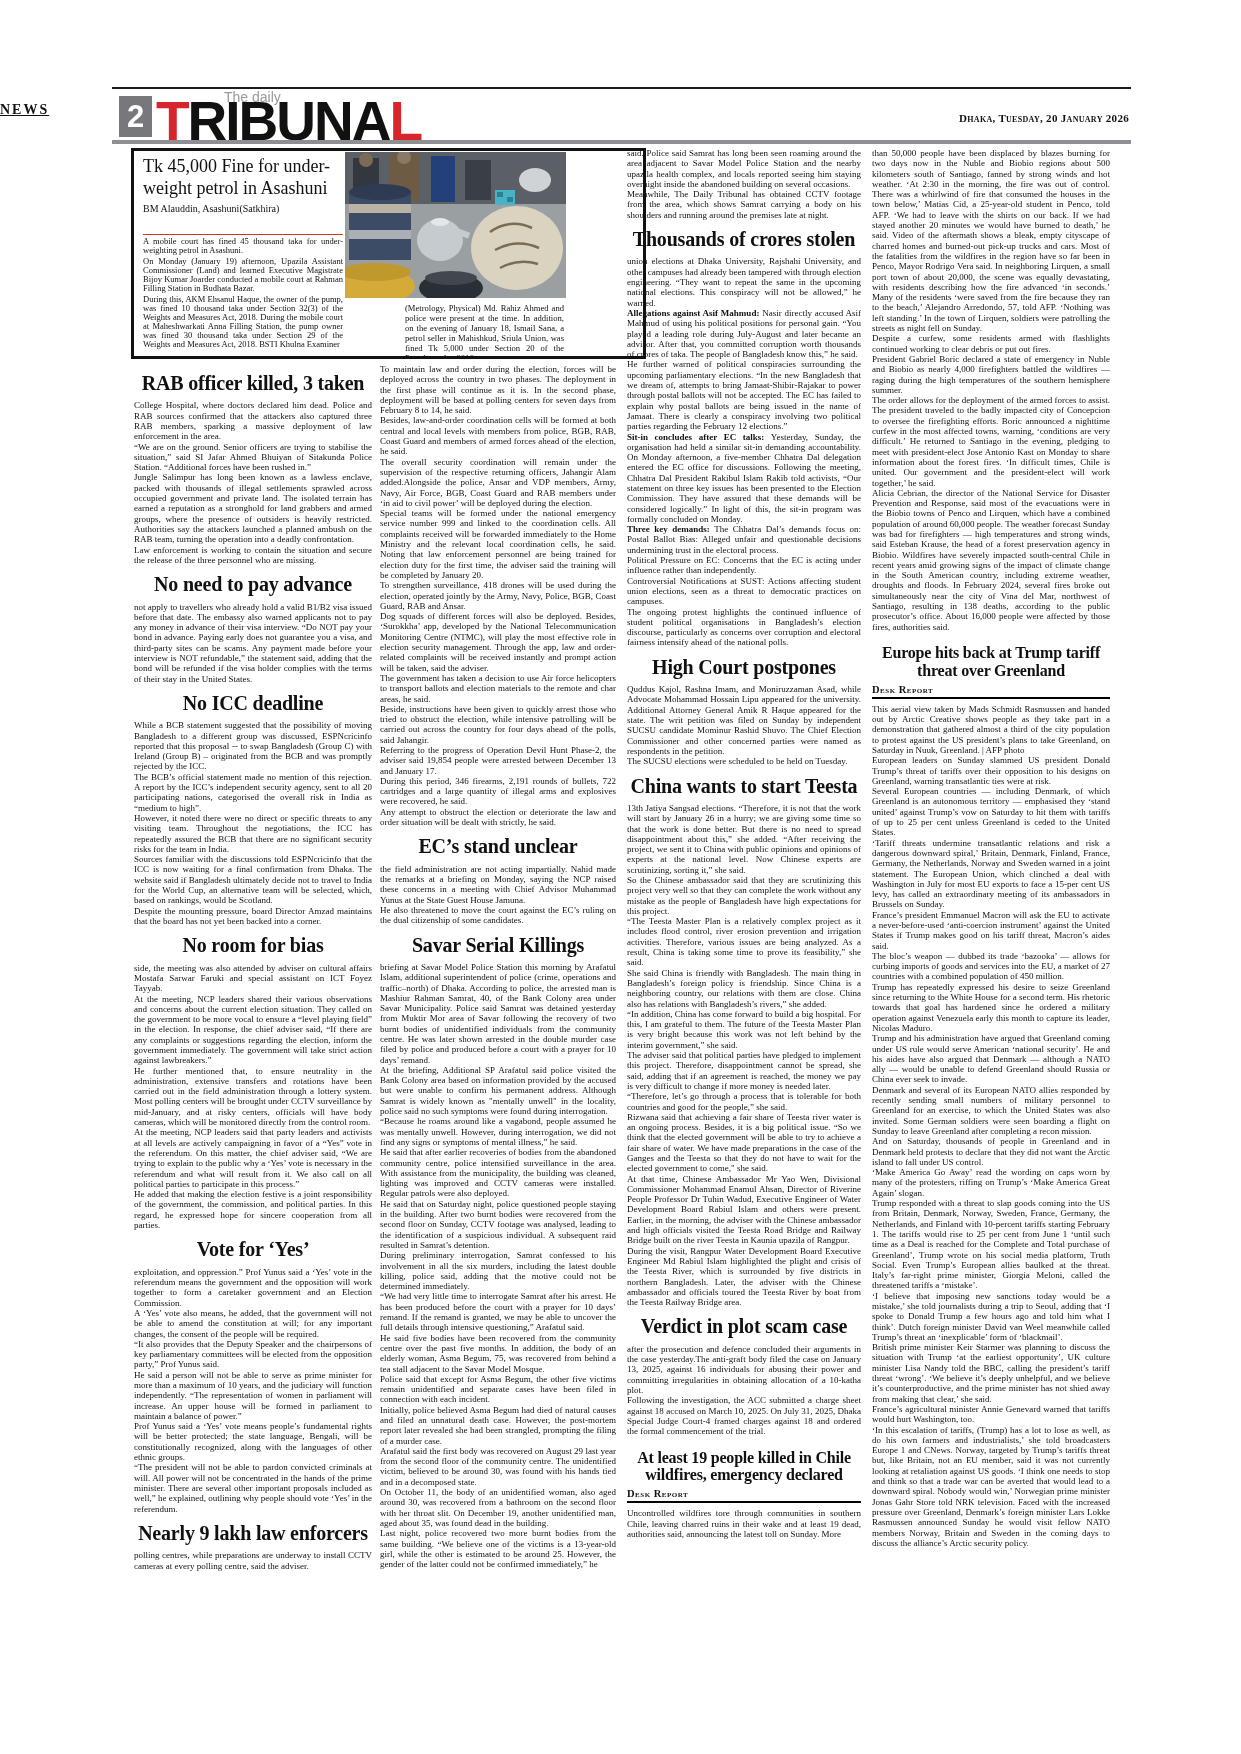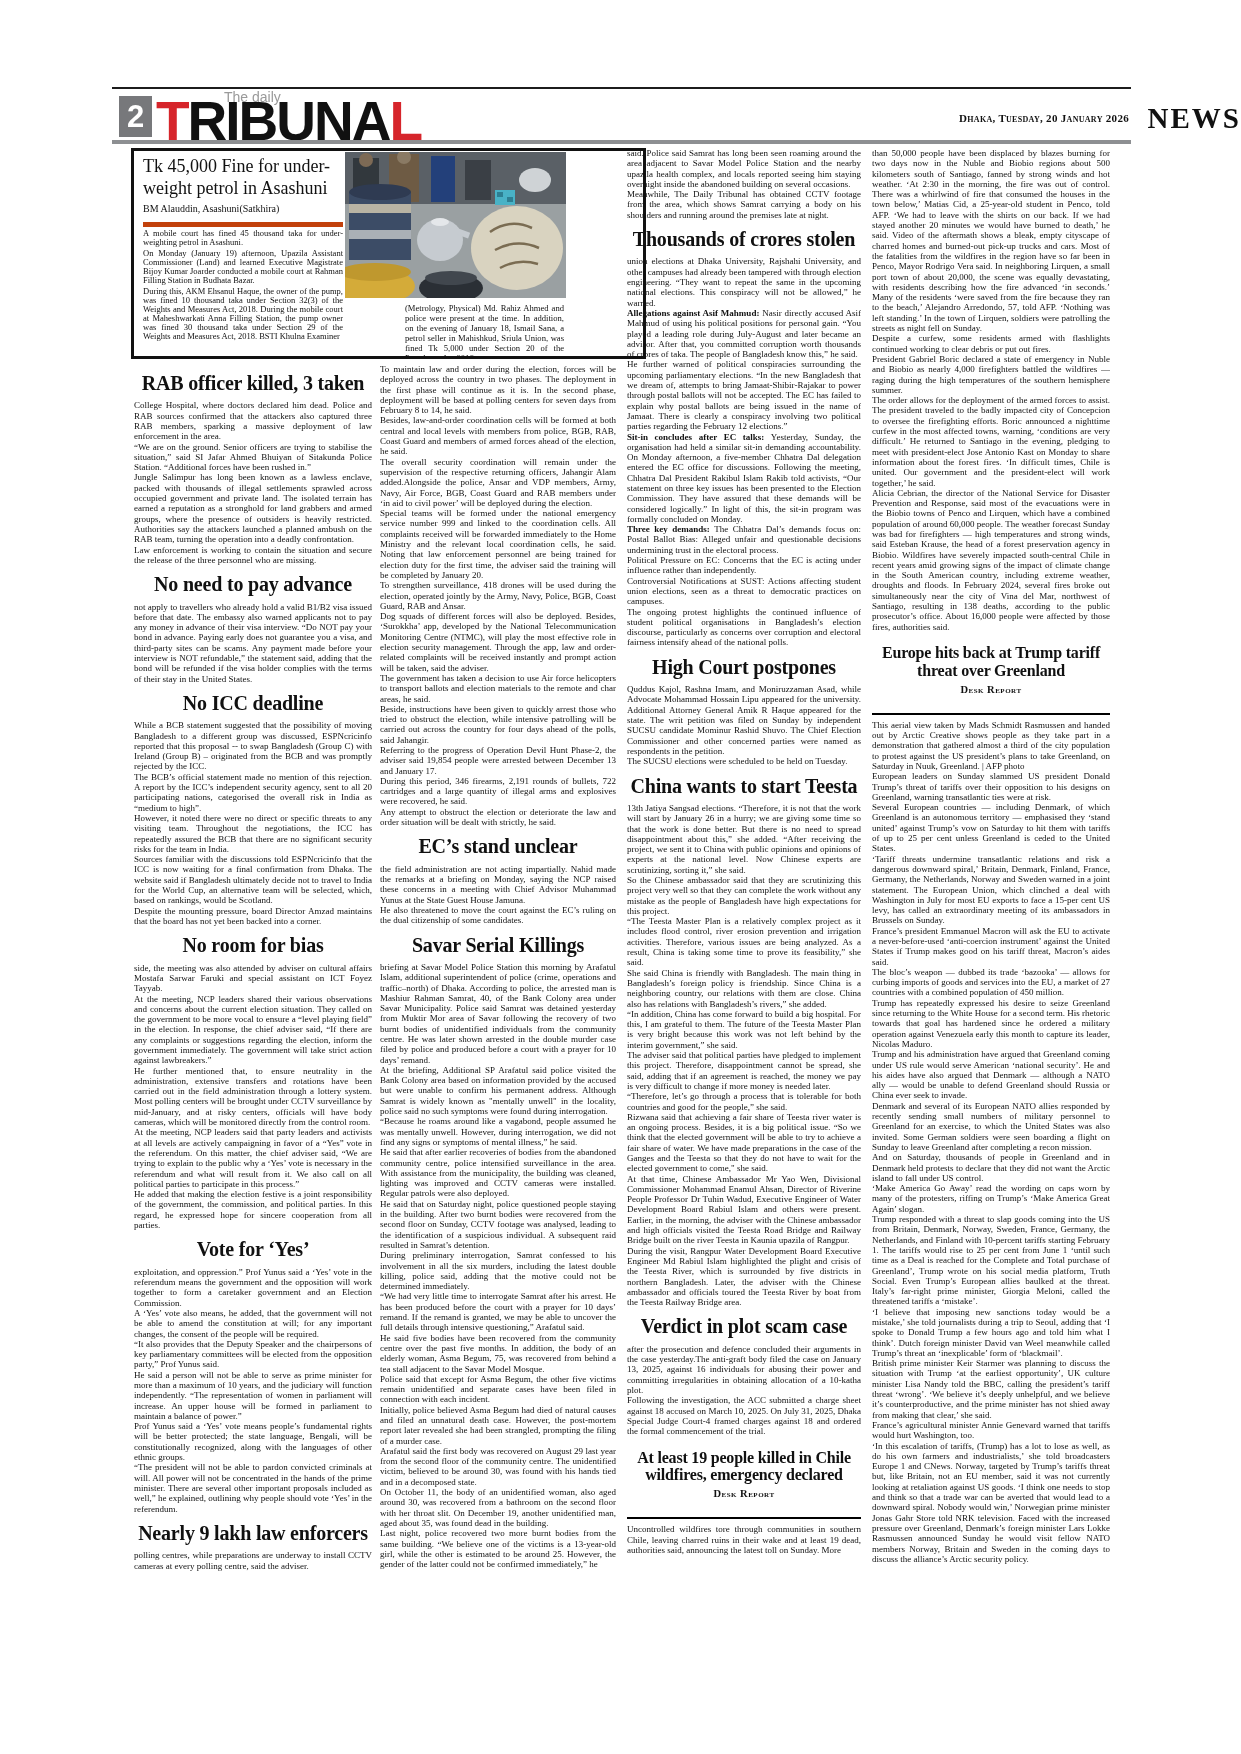--- a/index.html
+++ b/index.html
@@ -12,48 +12,48 @@
   .brand{position:absolute;left:119px;top:93px;height:46px;display:flex;align-items:flex-start;}
   .pagenum{width:33px;height:41px;margin-top:3px;background:#77787b;color:#fff;
            font-family:"Liberation Sans",sans-serif;font-weight:bold;font-size:31px;
            display:flex;align-items:center;justify-content:center;}
   .logo-wrap{position:relative;margin-left:4px;}
   .the-daily{position:absolute;left:68px;top:-4px;color:#9a9a9a;
              font-family:"Liberation Sans",sans-serif;font-size:14px;}
   .logo{font-family:"Liberation Sans",sans-serif;font-weight:bold;font-size:55px;
         letter-spacing:-2px;line-height:1.05;}
   .logo .red{color:#d6252b;}
-  .section-title{position:absolute;left:0;right:0;top:102px;text-align:right;
-                 font-size:29px;font-weight:bold;letter-spacing:2px;}
+  .section-title{position:absolute;left:0;right:0;top:102px;text-align:left;
+                 font-size:14px;font-weight:bold;letter-spacing:2px;text-decoration:underline;}
   .dateline{position:absolute;right:112px;top:112px;font-size:11px;font-weight:bold;
             font-variant:small-caps;letter-spacing:.3px;}
 
   
   .box{position:absolute;left:131px;top:148px;width:515px;height:211px;
        border:3px solid #111;box-sizing:border-box;overflow:hidden;}
   .box-left{position:absolute;left:9px;top:3px;width:200px;}
   .box-headline{font-size:18px;line-height:1.2;font-weight:400;margin:2px 0 4px;}
-  .byline{font-size:10px;margin:2px 0 0;padding-bottom:8px;border-bottom:5px solid #c2410c;}
+  .byline{font-size:10px;margin:2px 0 0;padding-bottom:20px;border-bottom:1px solid #c2410c;}
   .box-left p{margin:2px 0 0;font-size:8.5px;line-height:9px;text-align:justify;}
   .photo{position:absolute;left:211px;top:1px;width:221px;height:146px;}
   .caption{position:absolute;left:271px;top:152px;width:159px;font-size:8.6px;
            line-height:10px;text-align:justify;}
 
   
   .col{position:absolute;}
   #col1{left:134px;top:364px;width:238px;}
   #col2{left:380px;top:364px;width:236px;}
   #col3{left:627px;top:148px;width:234px;}
   #col4{left:872px;top:148px;width:238px;}
   .col p{margin:0;font-size:9px;line-height:10.3px;text-align:justify;}
   h2.headline{font-weight:700;font-size:20px;line-height:1.12;text-align:center;
               margin:8px 0 6px;letter-spacing:-.2px;}
   h2.h-lg{font-size:16px;margin:12px 0 4px;}
   .kicker{font-size:10.5px;font-weight:bold;font-variant:small-caps;letter-spacing:.5px;
-          border-bottom:2px solid #000;padding-bottom:18px;margin:2px 0 5px;text-align:center;}
+          border-bottom:2px solid #000;padding-bottom:2px;margin:2px 0 5px;}
 </style>
 </head>
 <body>
 
 <div class="page">
 
   <div class="rule-top"></div>
 
   <div class="brand">
     <div class="pagenum">2</div>

